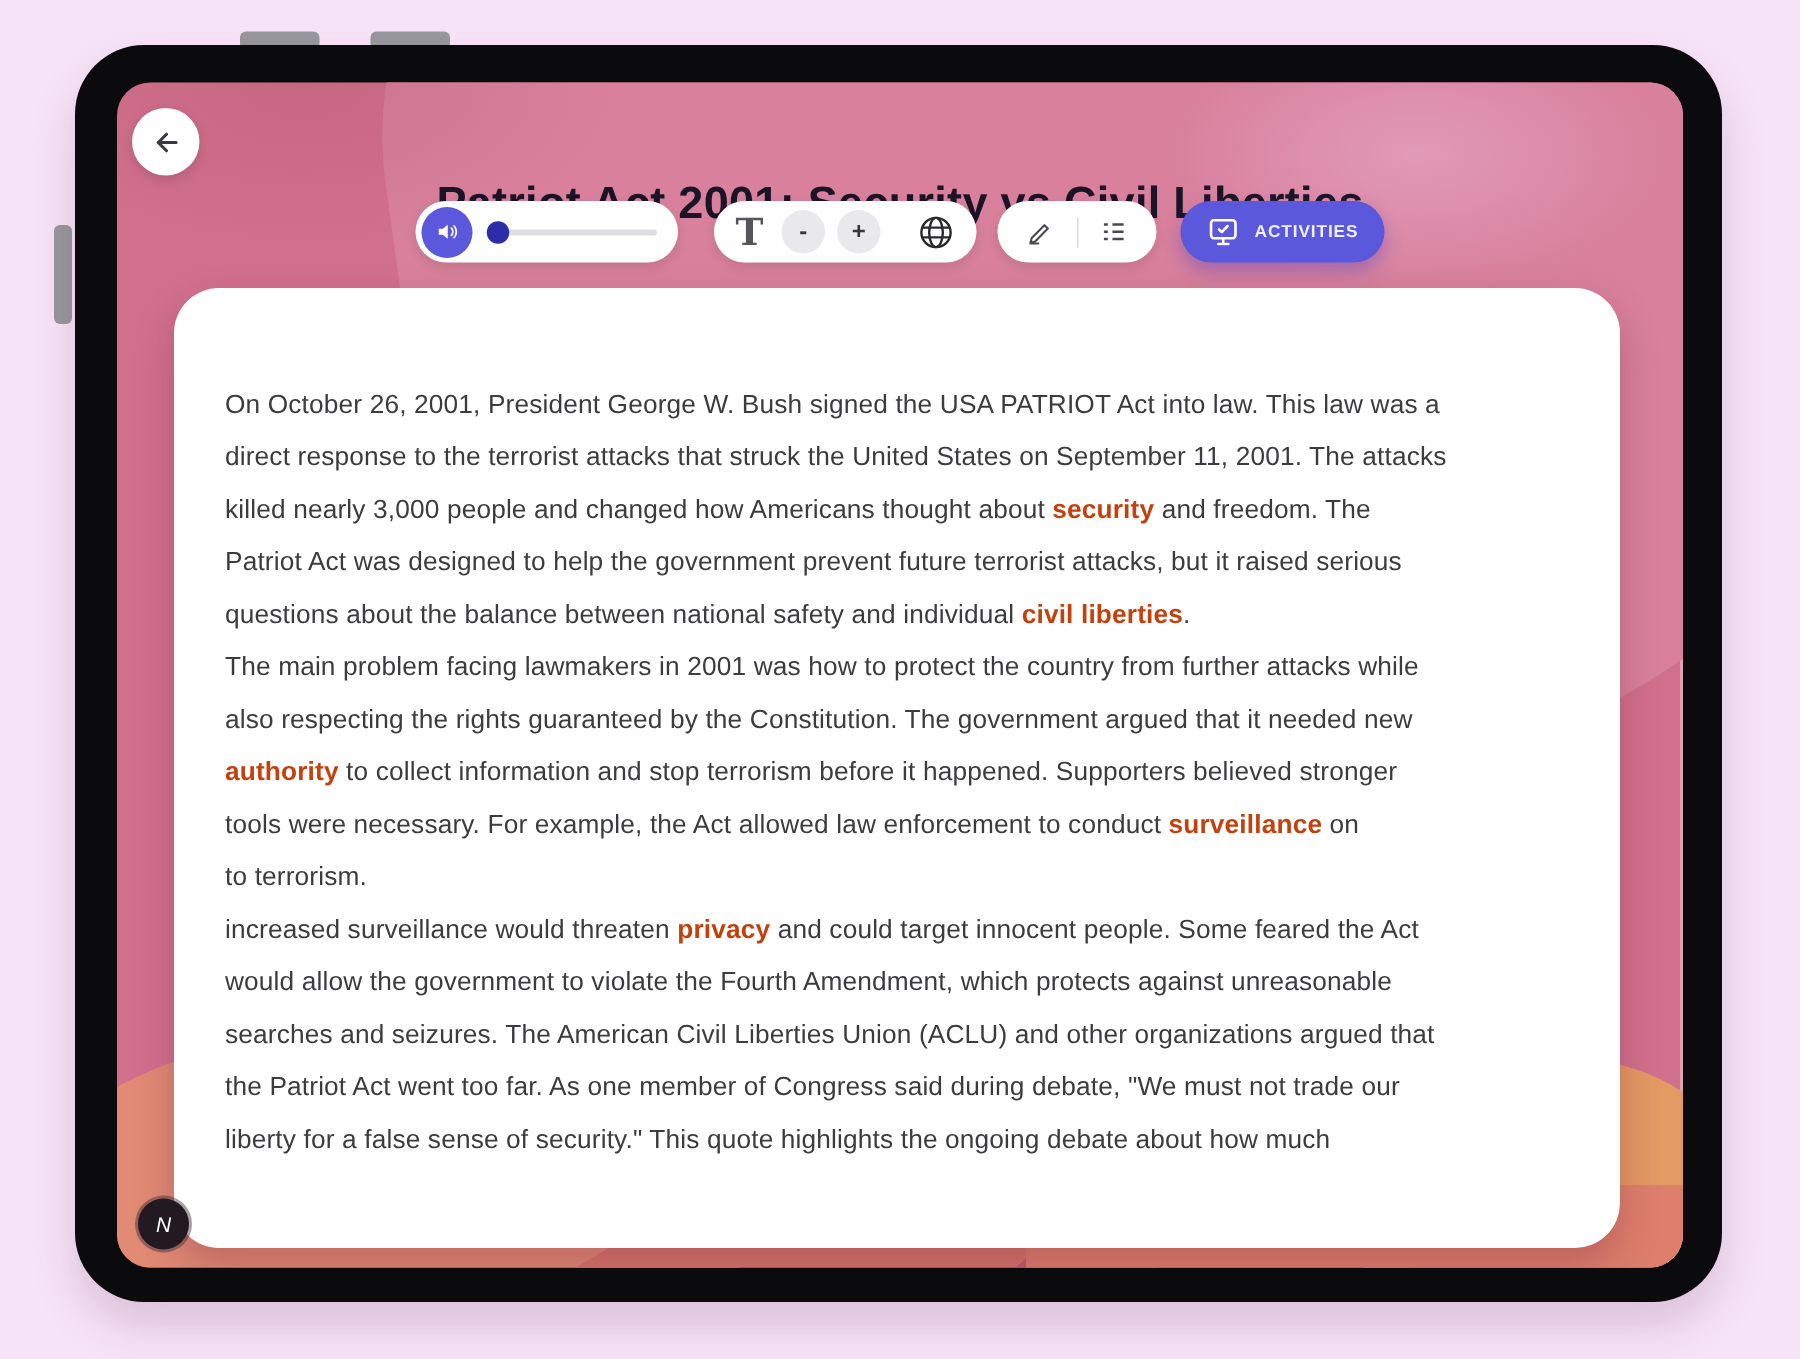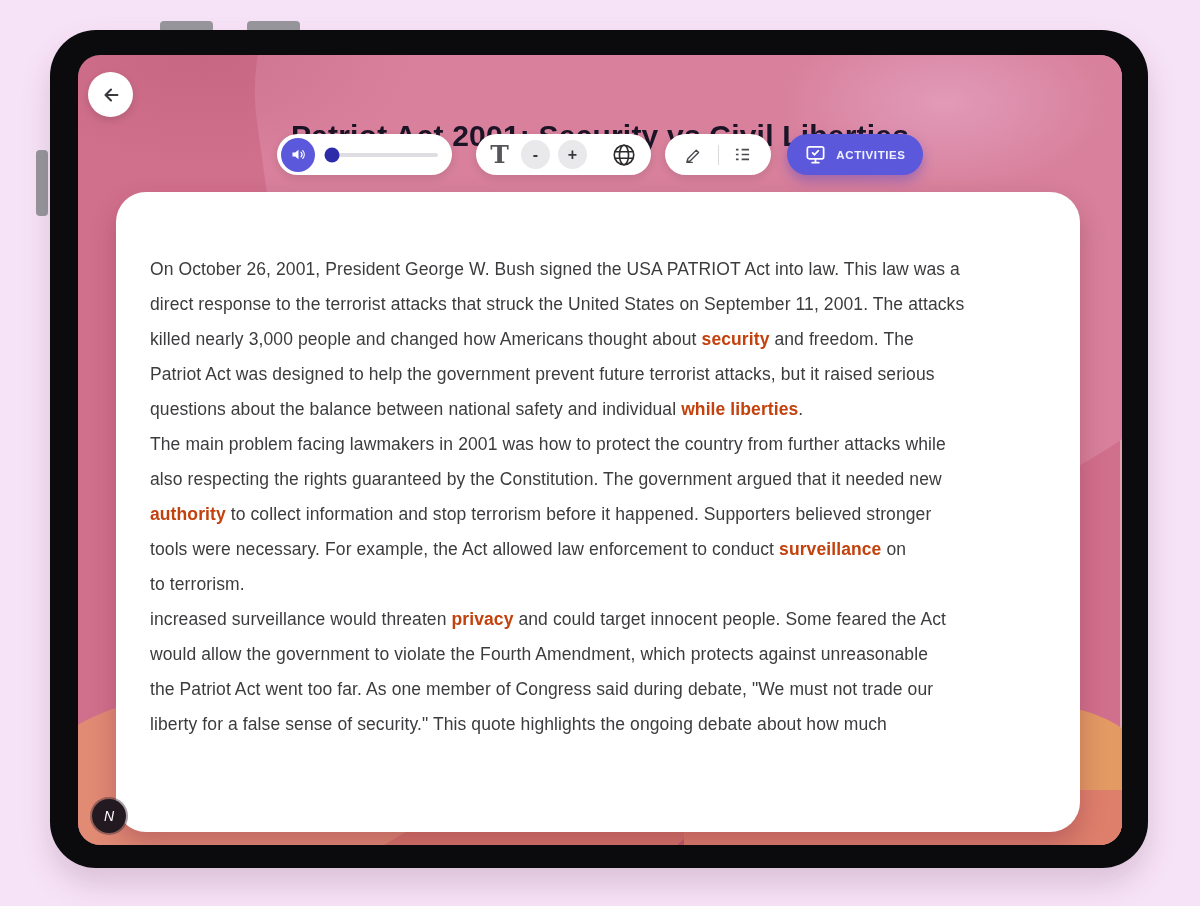--- a/index.html
+++ b/index.html
@@ -185,32 +185,33 @@
       </button>
     </div>
 
     <div class="card">
       <div class="card-inner">
           <div>
             <div class="line"><span>On October 26, 2001, President George W. Bush signed the USA PATRIOT Act into law. This law was a</span></div>
             <div class="line"><span>direct response to the terrorist attacks that struck the United States on September 11, 2001. The attacks</span></div>
             <div class="line"><span>killed nearly 3,000 people and changed how Americans thought about </span><span class="b">security</span><span> and freedom. The</span></div>
             <div class="line"><span>Patriot Act was designed to help the government prevent future terrorist attacks, but it raised serious</span></div>
-            <div class="line"><span>questions about the balance between national safety and individual </span><span class="b">while liberties</span><span>.</span></div>
+            <div class="line"><span>questions about the balance between national safety and individual </span><span class="b">civil liberties</span><span>.</span></div>
           </div>
           <div>
             <div class="line"><span>The main problem facing lawmakers in 2001 was how to protect the country from further attacks while</span></div>
             <div class="line"><span>also respecting the rights guaranteed by the Constitution. The government argued that it needed new</span></div>
             <div class="line"><span class="b">authority</span><span> to collect information and stop terrorism before it happened. Supporters believed stronger</span></div>
             <div class="line"><span>tools were necessary. For example, the Act allowed law enforcement to conduct </span><span class="b">surveillance</span><span> on</span></div>
             <div class="line"><span>to terrorism.</span></div>
           </div>
           <div>
             <div class="line"><span>increased surveillance would threaten </span><span class="b">privacy</span><span> and could target innocent people. Some feared the Act</span></div>
             <div class="line"><span>would allow the government to violate the Fourth Amendment, which protects against unreasonable</span></div>
+            <div class="line"><span>searches and seizures. The American Civil Liberties Union (ACLU) and other organizations argued that</span></div>
             <div class="line"><span>the Patriot Act went too far. As one member of Congress said during debate, "We must not trade our</span></div>
             <div class="line"><span>liberty for a false sense of security." This quote highlights the ongoing debate about how much</span></div>
           </div>
         </div>
     </div>
 
     <div class="n-badge">
       <span>N</span>
     </div>
 

